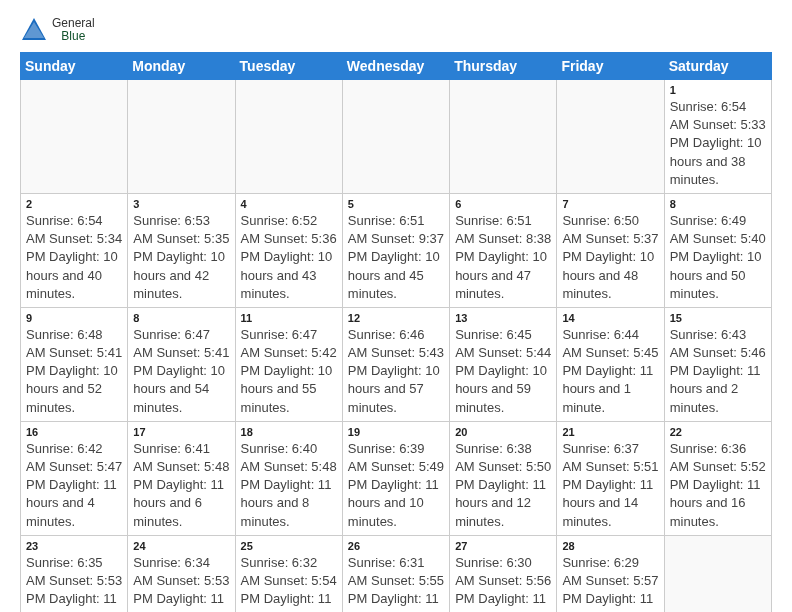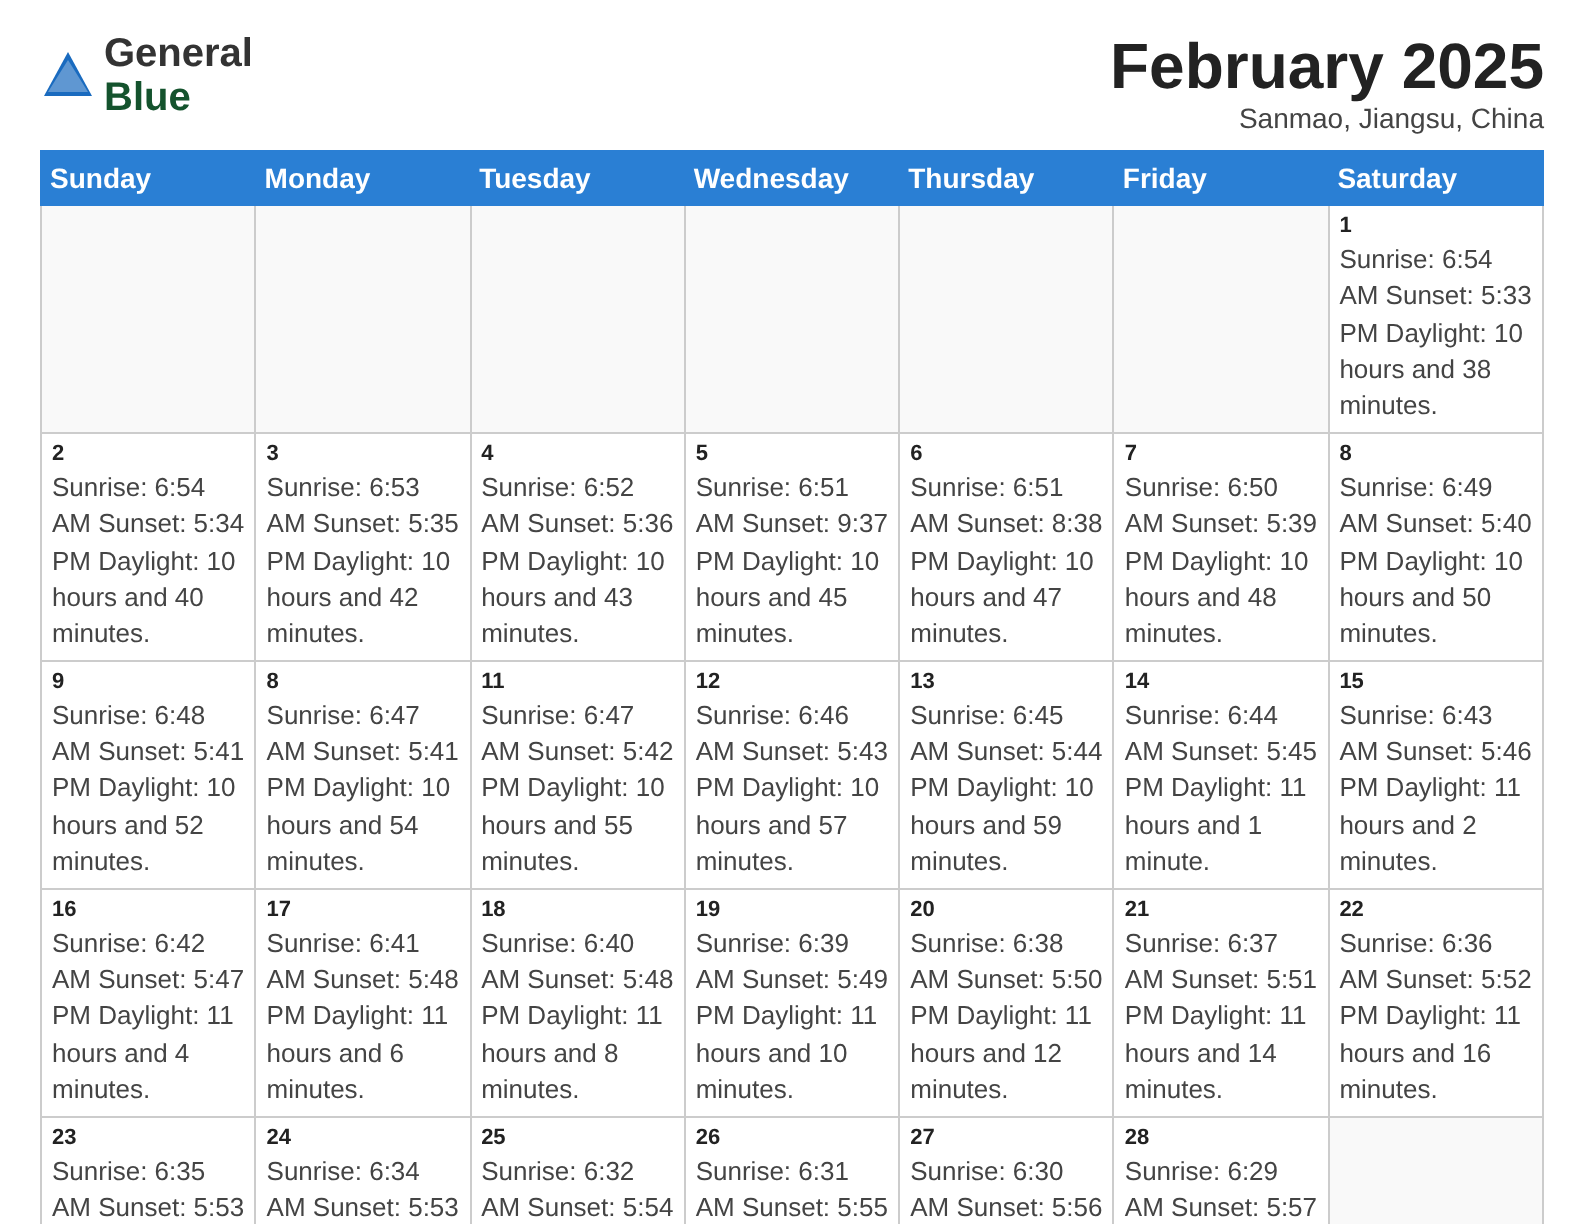--- a/index.html
+++ b/index.html
@@ -22,23 +22,24 @@
       align-items: flex-start;
       justify-content: space-between;
       margin-bottom: 8px;
     }
     .logo {
       display: flex;
       align-items: center;
       gap: 4px;
     }
     .logo-text {
-      font-size: 20px;
-      font-weight: bold;
+      font-size: 12px;
+      font-weight: normal;
       line-height: 1.1;
+      text-align: center;
     }
     .logo-general { color: #333; }
     .logo-blue { color: #14532d; }
     .logo-icon {
       width: 28px;
       height: 28px;
     }
     .title-block {
       text-align: right;
     }
@@ -105,24 +106,20 @@
     <div class="logo">
       <svg class="logo-icon" viewBox="0 0 28 28">
         <polygon points="14,2 26,24 2,24" fill="#1a6bbf"></polygon>
         <polygon points="14,6 24,22 4,22" fill="#fff" opacity="0.3"></polygon>
       </svg>
       <div class="logo-text">
         <span class="logo-general">General</span><br>
         <span class="logo-blue">Blue</span>
       </div>
     </div>
-    <div class="title-block">
-      <div class="month-year">February 2025</div>
-      <div class="location">Sanmao, Jiangsu, China</div>
-    </div>
   </div>
 
   <table class="calendar">
     <thead>
       <tr>
       <th>Sunday</th>
           <th>Monday</th>
           <th>Tuesday</th>
           <th>Wednesday</th>
           <th>Thursday</th>
@@ -172,21 +169,21 @@
           </td>
           <td>
             <span class="day-num">6</span>
             <div class="day-info">Sunrise: 6:51 AM
 Sunset: 8:38 PM
 Daylight: 10 hours and 47 minutes.</div>
           </td>
           <td>
             <span class="day-num">7</span>
             <div class="day-info">Sunrise: 6:50 AM
-Sunset: 5:39 PM
+Sunset: 5:37 PM
 Daylight: 10 hours and 48 minutes.</div>
           </td>
           <td>
             <span class="day-num">8</span>
             <div class="day-info">Sunrise: 6:49 AM
 Sunset: 5:40 PM
 Daylight: 10 hours and 50 minutes.</div>
           </td>
         </tr>
         <tr>

